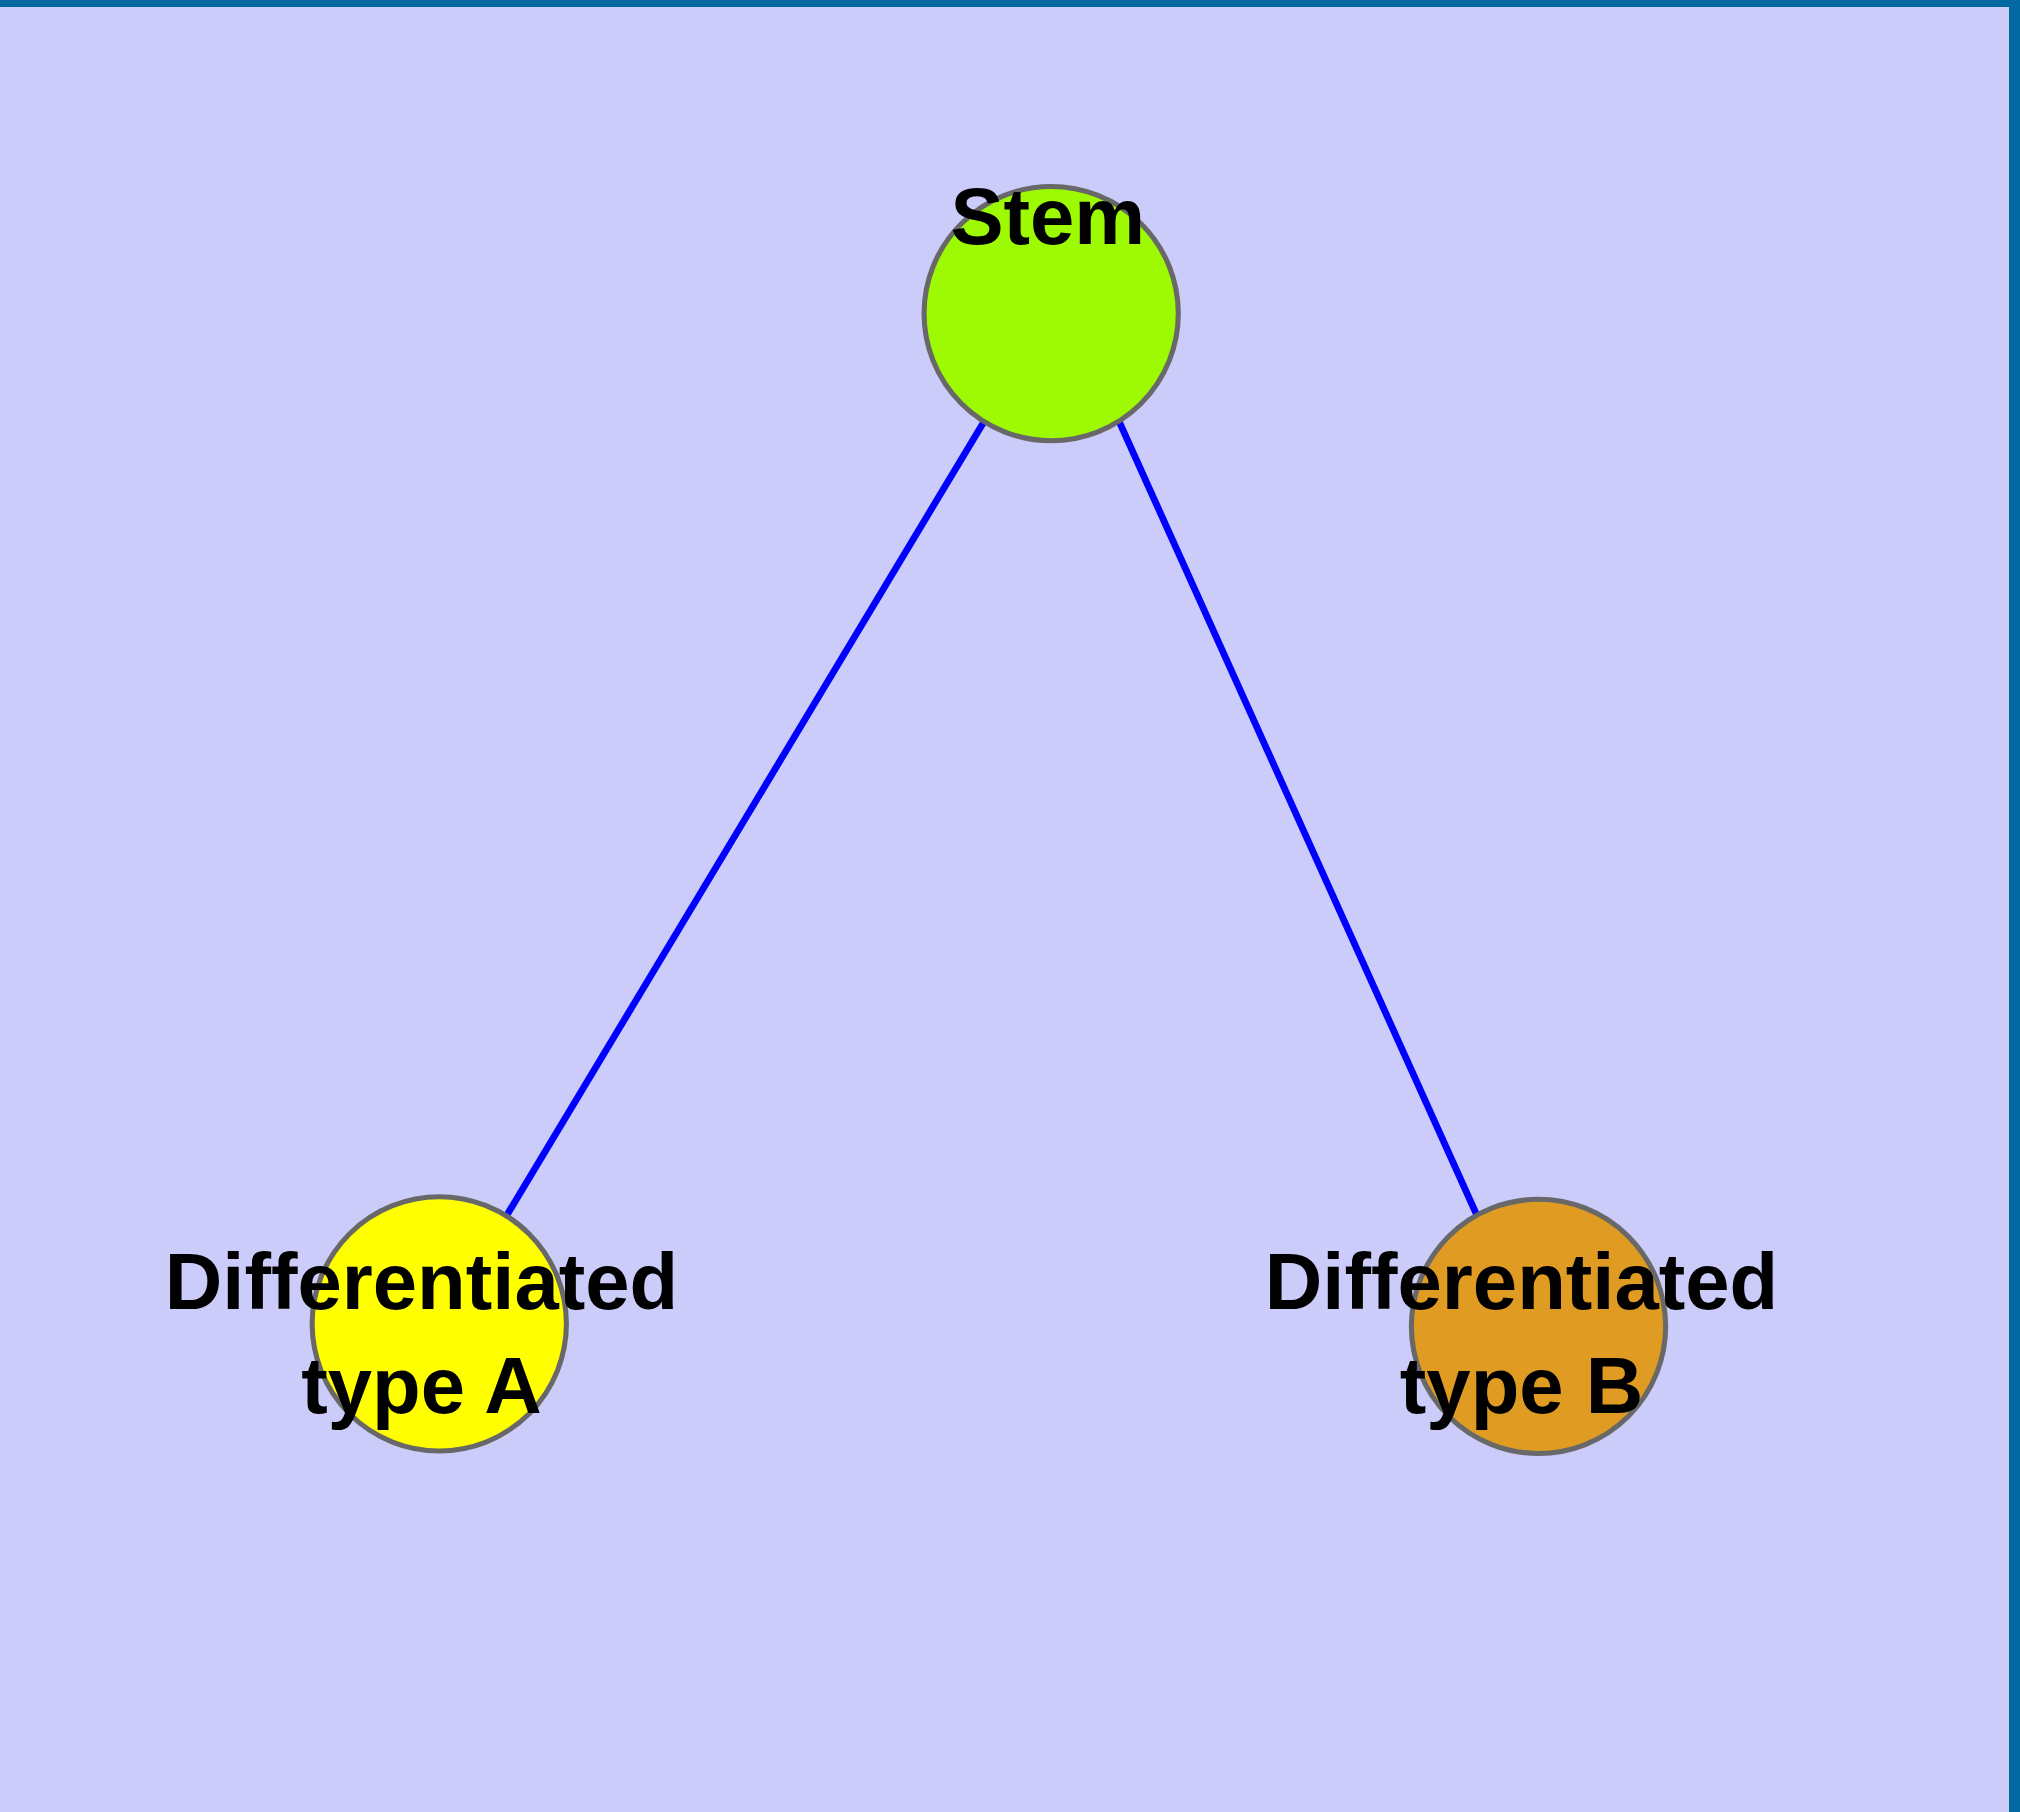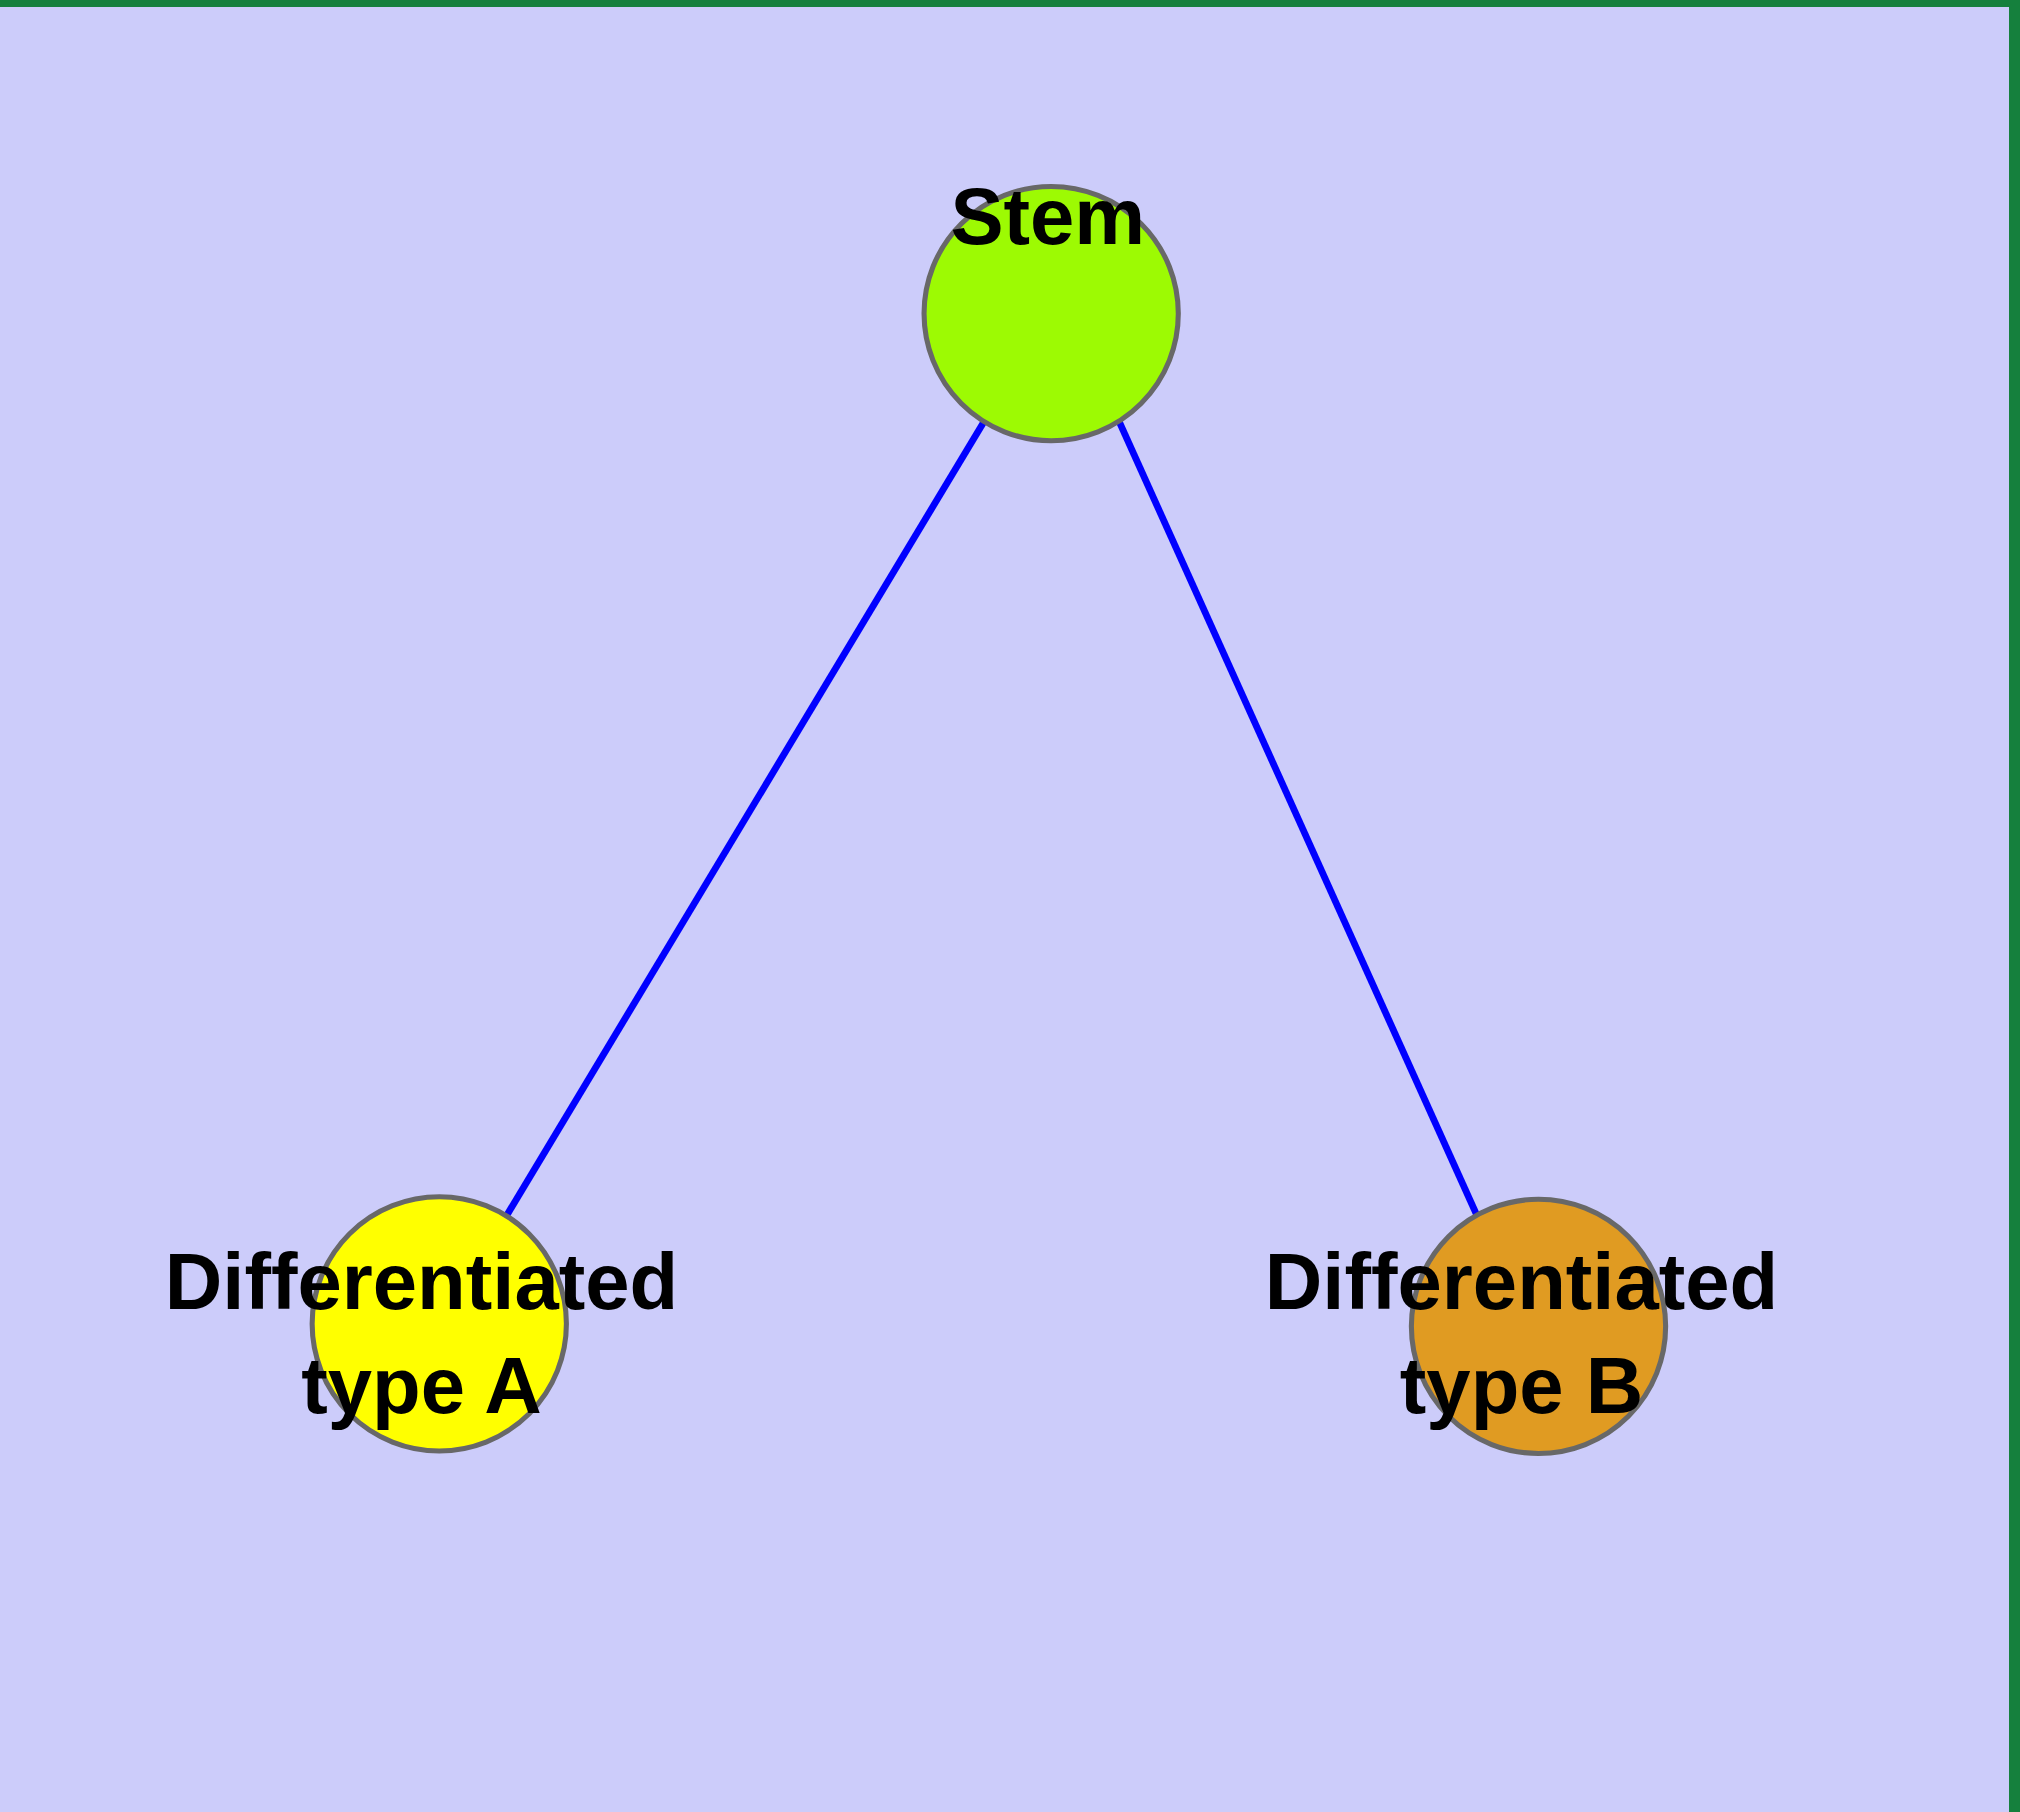--- a/index.html
+++ b/index.html
@@ -5,21 +5,21 @@
 <style>
   html, body {
     margin: 0;
     padding: 0;
     background: #ffffff;
   }
   #canvas {
     position: relative;
     width: 2021px;
     height: 1812px;
-    background: #15803d;
+    background: #0369a1;
     overflow: hidden;
     font-family: "Liberation Sans", "DejaVu Sans", sans-serif;
   }
   #plot-bg {
     position: absolute;
     left: 0;
     top: 6.8px;
     width: 2009px;
     height: 1805px;
     background: #ccccfa;

